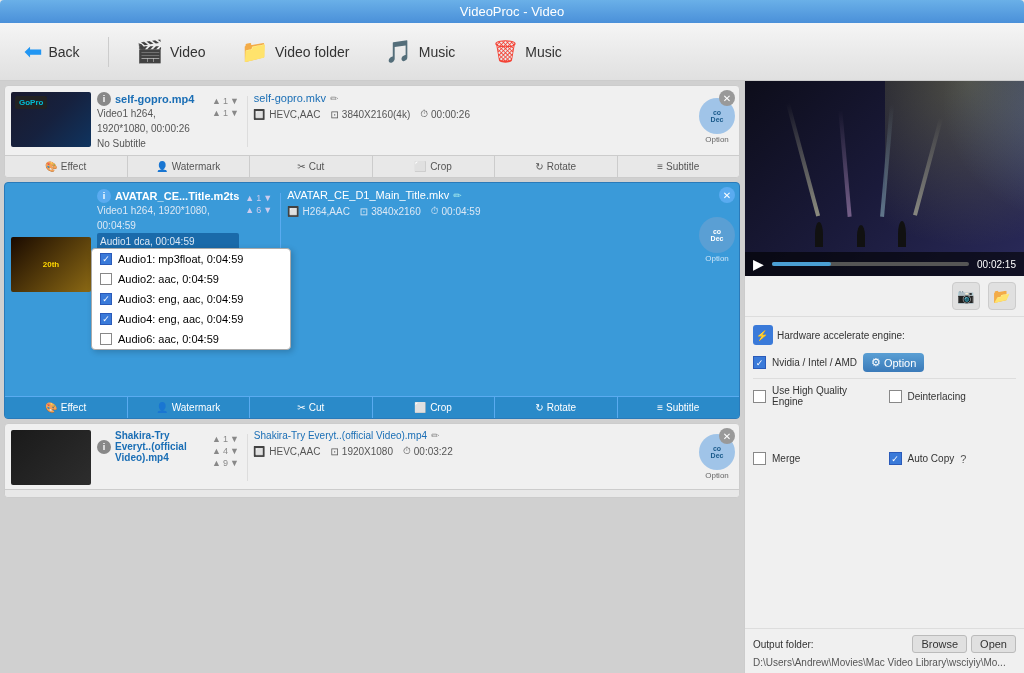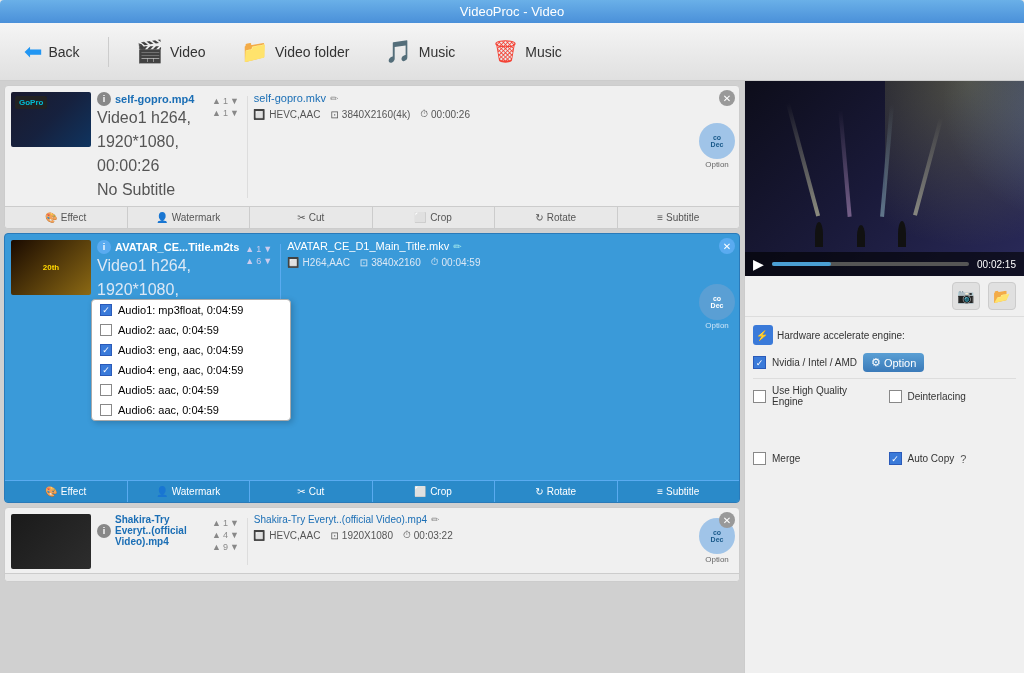--- a/index.html
+++ b/index.html
@@ -87,33 +87,34 @@
     }
     .thumbnail-20th {
       display: flex;
       align-items: center;
       justify-content: center;
       color: #ffd700;
       font-size: 9px;
       font-weight: bold;
       text-align: center;
       background: linear-gradient(135deg, #1a0a00, #8B6914);
+      margin-top: 48px;
     }
 
     .video-info { flex: 1; min-width: 0; }
     .video-filename {
       font-size: 11px;
       font-weight: bold;
       color: #1a6eb5;
       display: flex;
       align-items: center;
       gap: 4px;
     }
     .video-item.active .video-filename { color: white; }
-    .video-meta { font-size: 16px; color: #555; line-height: 1.5; }
+    .video-meta { font-size: 10px; color: #555; line-height: 1.5; }
     .video-item.active .video-meta { color: #dce8f5; }
     .output-filename {
       font-size: 11px;
       color: #1a6eb5;
       display: flex;
       align-items: center;
       gap: 4px;
       margin-bottom: 4px;
     }
     .video-item.active .output-filename { color: white; }
@@ -625,24 +626,20 @@
         <div class="audio-item">
           <div class="checkbox checked">✓</div>
           <span>Audio3: eng, aac, 0:04:59</span>
         </div>
         <div class="audio-item">
           <div class="checkbox checked">✓</div>
           <span>Audio4: eng, aac, 0:04:59</span>
         </div>
         <div class="audio-item">
           <div class="checkbox"></div>
-          <span>Audio5: aac, 0:04:59</span>
-        </div>
-        <div class="audio-item">
-          <div class="checkbox"></div>
           <span>Audio6: aac, 0:04:59</span>
         </div>
       </div>
 
       <div class="video-actions" style="margin-top: 100px;">
         <div class="action-btn">🎨 <span>Effect</span></div>
         <div class="action-btn">👤 <span>Watermark</span></div>
         <div class="action-btn">✂ <span>Cut</span></div>
         <div class="action-btn">⬜ <span>Crop</span></div>
         <div class="action-btn">↻ <span>Rotate</span></div>
@@ -783,14 +780,24 @@
           <span class="settings-label">Merge</span>
         </div>
         <div class="checkbox-row" style="flex:1;">
           <div class="checkbox2 checked">✓</div>
           <span class="settings-label">Auto Copy</span>
           <span style="font-size:11px;color:#555;cursor:pointer;">?</span>
         </div>
       </div>
     </div>
 
+    <div class="output-folder-section">
+      <div class="output-folder-header">
+        <span class="settings-label">Output folder:</span>
+        <div class="folder-btns">
+          <button class="folder-btn">Browse</button>
+          <button class="folder-btn">Open</button>
+        </div>
+      </div>
+      <div class="folder-path">D:\Users\Andrew\Movies\Mac Video Library\wsciyiy\Mo...</div>
+    </div>
   </div>
 </div>
 
 </body></html>

